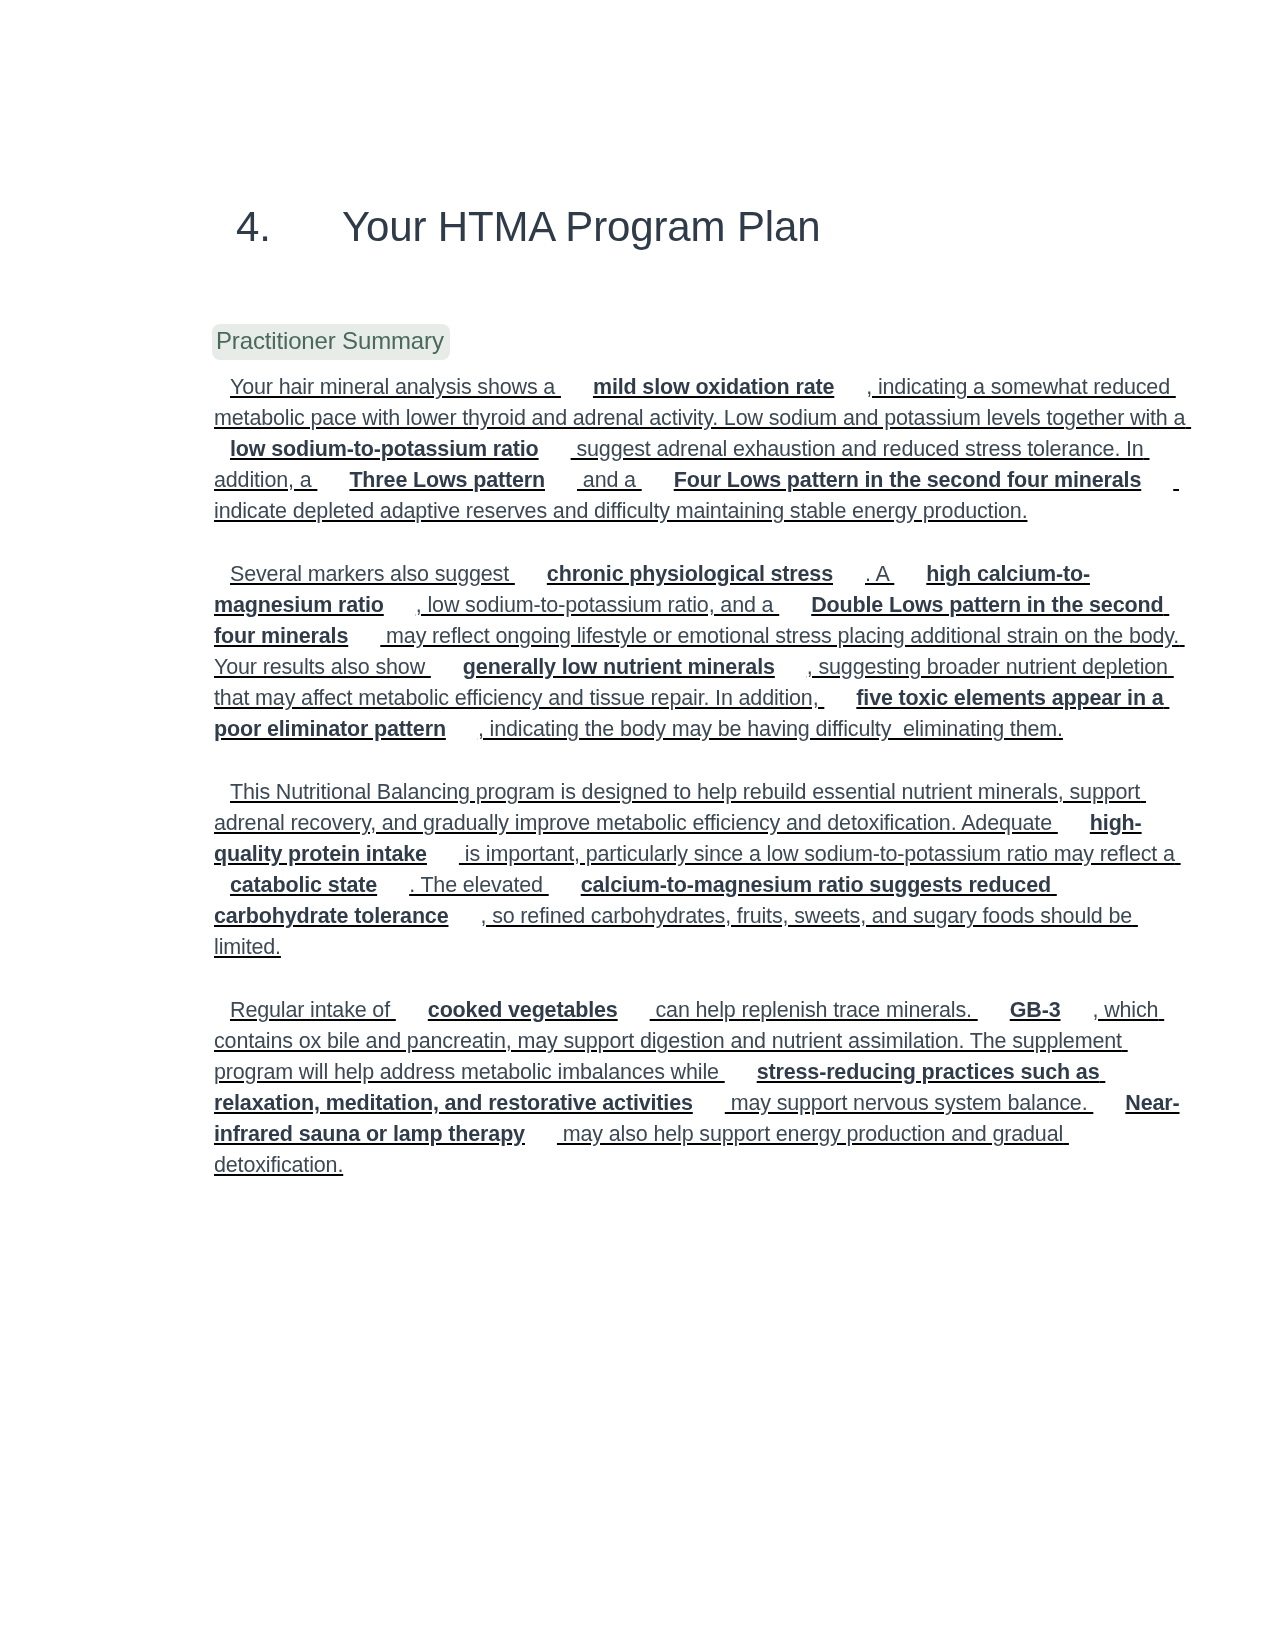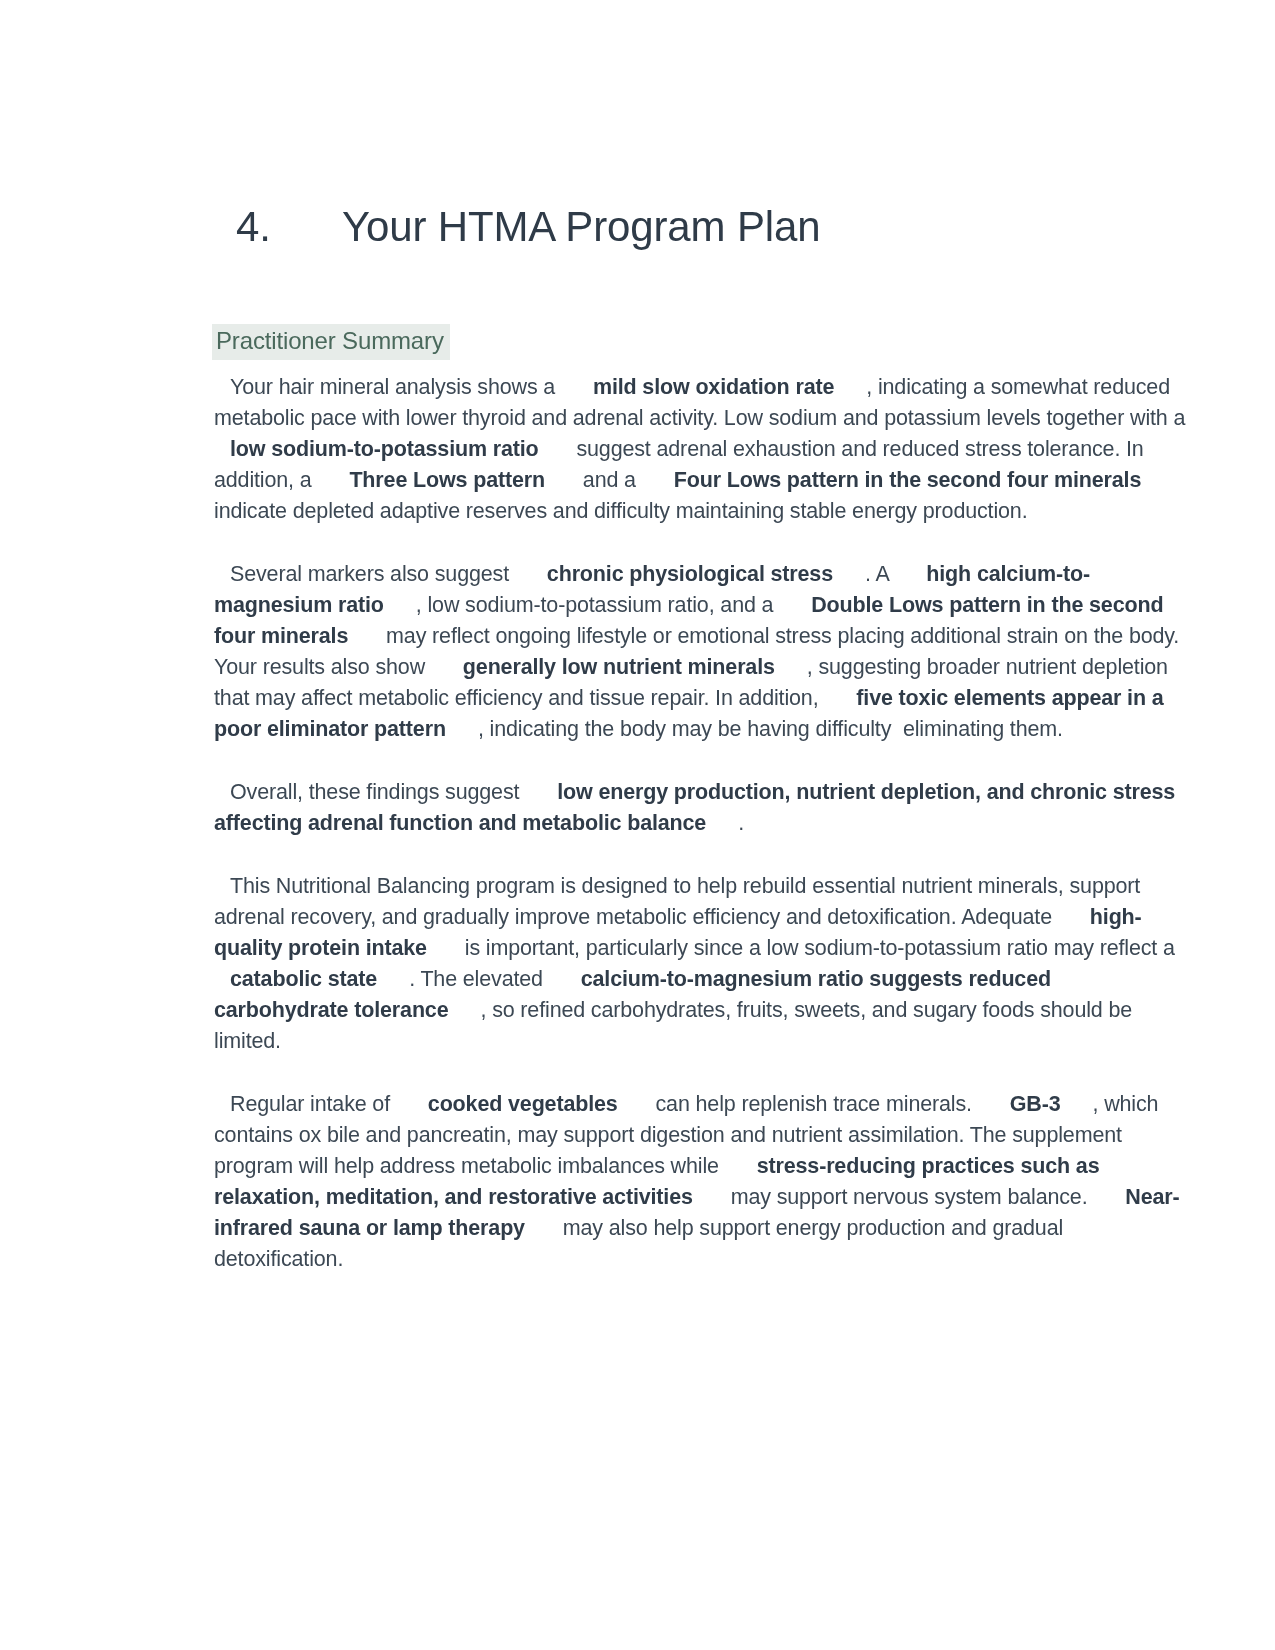--- a/index.html
+++ b/index.html
@@ -38,24 +38,26 @@
     margin-top: 56px;
     font-size: 24px;
     line-height: 29px;
     font-weight: 400;
     color: var(--subheading-color);
   }
   h2.subsection-heading .hl {
     background: var(--subheading-highlight);
     padding: 3px 6px 6px 4px;
     margin-left: -2px;
+    border-radius: 8px;
   }
   .doc-body {
     margin-top: 17px;
     width: 975px;
+    text-decoration: underline;
   }
   .doc-body p {
     font-size: 21.5px;
     line-height: 31px;
     font-weight: 400;
     color: var(--body-color);
     margin: 0 0 32px 0;
     white-space: pre-wrap;
   }
   .doc-body p span.b {
@@ -67,17 +69,16 @@
 <body>
 
 <div class="page">
   <h1 class="section-heading"><span class="h-num">4.</span><span class="h-title">Your HTMA Program Plan</span></h1>
 
   <h2 class="subsection-heading"><span class="hl">Practitioner Summary</span></h2>
 
   <div class="doc-body" id="paragraphs">
       <p><span>Your hair mineral analysis shows a </span><span class="b">mild slow oxidation rate</span><span>, indicating a somewhat reduced metabolic pace with lower thyroid and adrenal activity. Low sodium and potassium levels together with a </span><span class="b">low sodium-to-potassium ratio</span><span> suggest adrenal exhaustion and reduced stress tolerance. In addition, a </span><span class="b">Three Lows pattern</span><span> and a </span><span class="b">Four Lows pattern in the second four minerals</span><span> indicate depleted adaptive reserves and difficulty maintaining stable energy production.</span></p>
       <p><span>Several markers also suggest </span><span class="b">chronic physiological stress</span><span>. A </span><span class="b">high calcium-to-magnesium ratio</span><span>, low sodium-to-potassium ratio, and a </span><span class="b">Double Lows pattern in the second four minerals</span><span> may reflect ongoing lifestyle or emotional stress placing additional strain on the body. Your results also show </span><span class="b">generally low nutrient minerals</span><span>, suggesting broader nutrient depletion that may affect metabolic efficiency and tissue repair. In addition, </span><span class="b">five toxic elements appear in a poor eliminator pattern</span><span>, indicating the body may be having difficulty  eliminating them.</span></p>
-      <p><span>Overall, these findings suggest </span><span class="b">low energy production, nutrient depletion, and chronic stress affecting adrenal function and metabolic balance</span><span>.</span></p>
       <p><span>This Nutritional Balancing program is designed to help rebuild essential nutrient minerals, support adrenal recovery, and gradually improve metabolic efficiency and detoxification. Adequate </span><span class="b">high-quality protein intake</span><span> is important, particularly since a low sodium-to-potassium ratio may reflect a </span><span class="b">catabolic state</span><span>. The elevated </span><span class="b">calcium-to-magnesium ratio suggests reduced carbohydrate tolerance</span><span>, so refined carbohydrates, fruits, sweets, and sugary foods should be limited.</span></p>
       <p><span>Regular intake of </span><span class="b">cooked vegetables</span><span> can help replenish trace minerals. </span><span class="b">GB-3</span><span>, which contains ox bile and pancreatin, may support digestion and nutrient assimilation. The supplement program will help address metabolic imbalances while </span><span class="b">stress-reducing practices such as relaxation, meditation, and restorative activities</span><span> may support nervous system balance. </span><span class="b">Near-infrared sauna or lamp therapy</span><span> may also help support energy production and gradual detoxification.</span></p>
     </div>
 </div>
 
 </body></html>

